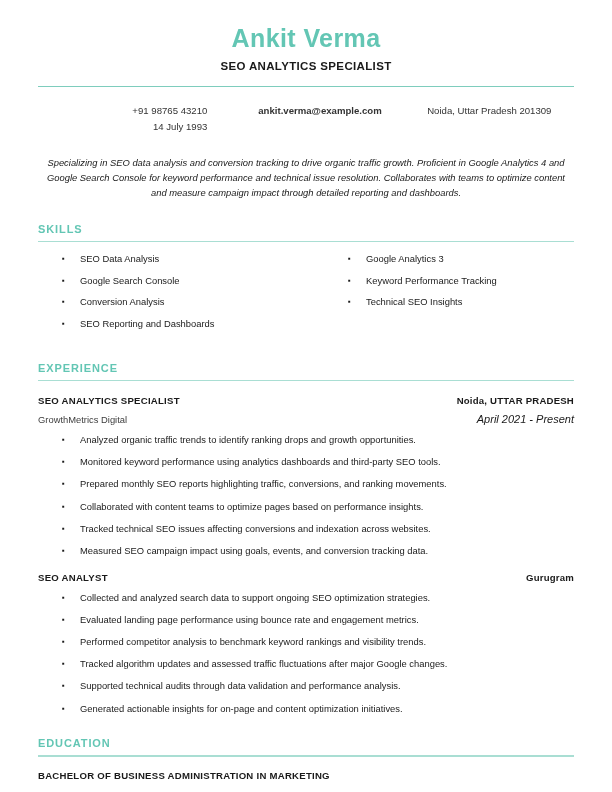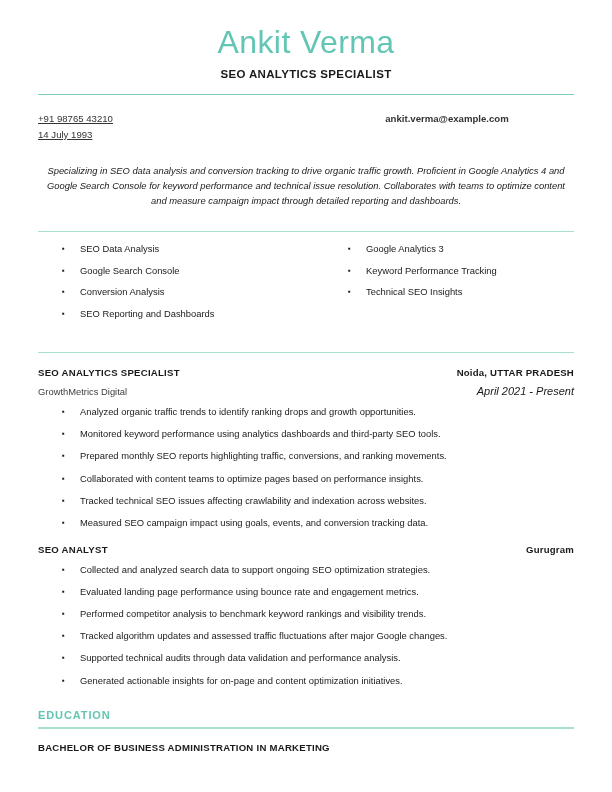--- a/index.html
+++ b/index.html
@@ -19,22 +19,22 @@
     height: 792px;
     box-sizing: border-box;
     padding: 16px 38px 0 38px;
     position: relative;
     overflow: hidden;
   }
 
   
   .header { text-align: center; }
   .name {
-    font-size: 32px;
-    font-weight: normal;
+    font-size: 25px;
+    font-weight: bold;
     color: #63c6b4;
     letter-spacing: 0.4px;
     line-height: 1.15;
     margin: 8px 0 0 0;
   }
   .job-title {
     font-size: 11.5px;
     font-weight: bold;
     color: #1a1a1a;
     letter-spacing: 0.35px;
@@ -50,21 +50,21 @@
   .contact {
     display: flex;
     margin-top: 16px;
     font-size: 9.6px;
     color: #333333;
     line-height: 1.65;
   }
   .contact-col {
     flex: 1;
   }
-  .contact-col.left  { text-align: left; padding-right: 28px; text-decoration: underline; }
+  .contact-col.left  { text-align: right; padding-right: 28px; }
   .contact-col.mid   { text-align: center; font-weight: bold; }
   .contact-col.right { text-align: center; }
   .contact-line { display: block; }
 
   
   .summary {
     margin-top: 20px;
     font-size: 9.4px;
     font-style: italic;
     line-height: 1.62;
@@ -184,25 +184,29 @@
   </div>
 
   <div class="contact">
     <div class="contact-col left">
       <span class="contact-line">+91 98765 43210</span>
       <span class="contact-line">14 July 1993</span>
     </div>
     <div class="contact-col mid">
       <span class="contact-line">ankit.verma@example.com</span>
     </div>
+    <div class="contact-col right">
+      <span class="contact-line">Noida, Uttar Pradesh 201309</span>
+    </div>
   </div>
 
   <div class="summary">Specializing in SEO data analysis and conversion tracking to drive organic traffic growth. Proficient in Google Analytics 4 and Google Search Console for keyword performance and technical issue resolution. Collaborates with teams to optimize content and measure campaign impact through detailed reporting and dashboards.</div>
 
   <div class="section">
+    <div class="section-heading">SKILLS</div>
     <div class="section-rule"></div>
     <div class="skills-wrap">
       <div class="skills-col col-left">
         <div class="skill-item">
           <span class="bullet">▪</span>
           <span>SEO Data Analysis</span>
         </div>
         <div class="skill-item">
           <span class="bullet">▪</span>
           <span>Google Search Console</span>
@@ -227,20 +231,21 @@
         </div>
         <div class="skill-item">
           <span class="bullet">▪</span>
           <span>Technical SEO Insights</span>
         </div>
       </div>
     </div>
   </div>
 
   <div class="section">
+    <div class="section-heading">EXPERIENCE</div>
     <div class="section-rule"></div>
 
     <div class="job">
       <div class="job-row">
         <div class="job-role">SEO ANALYTICS SPECIALIST</div>
         <div class="job-location">Noida, UTTAR PRADESH</div>
       </div>
       <div class="job-row sub">
         <div class="job-company">GrowthMetrics Digital</div>
         <div class="job-dates">April 2021 - Present</div>
@@ -257,21 +262,21 @@
         <div class="bullet-item">
           <span class="bullet">▪</span>
           <span>Prepared monthly SEO reports highlighting traffic, conversions, and ranking movements.</span>
         </div>
         <div class="bullet-item">
           <span class="bullet">▪</span>
           <span>Collaborated with content teams to optimize pages based on performance insights.</span>
         </div>
         <div class="bullet-item">
           <span class="bullet">▪</span>
-          <span>Tracked technical SEO issues affecting crawlability and indexation across websites.</span>
+          <span>Tracked technical SEO issues affecting conversions and indexation across websites.</span>
         </div>
         <div class="bullet-item">
           <span class="bullet">▪</span>
           <span>Measured SEO campaign impact using goals, events, and conversion tracking data.</span>
         </div>
       </div>
     </div>
 
     <div class="job">
       <div class="job-row">

